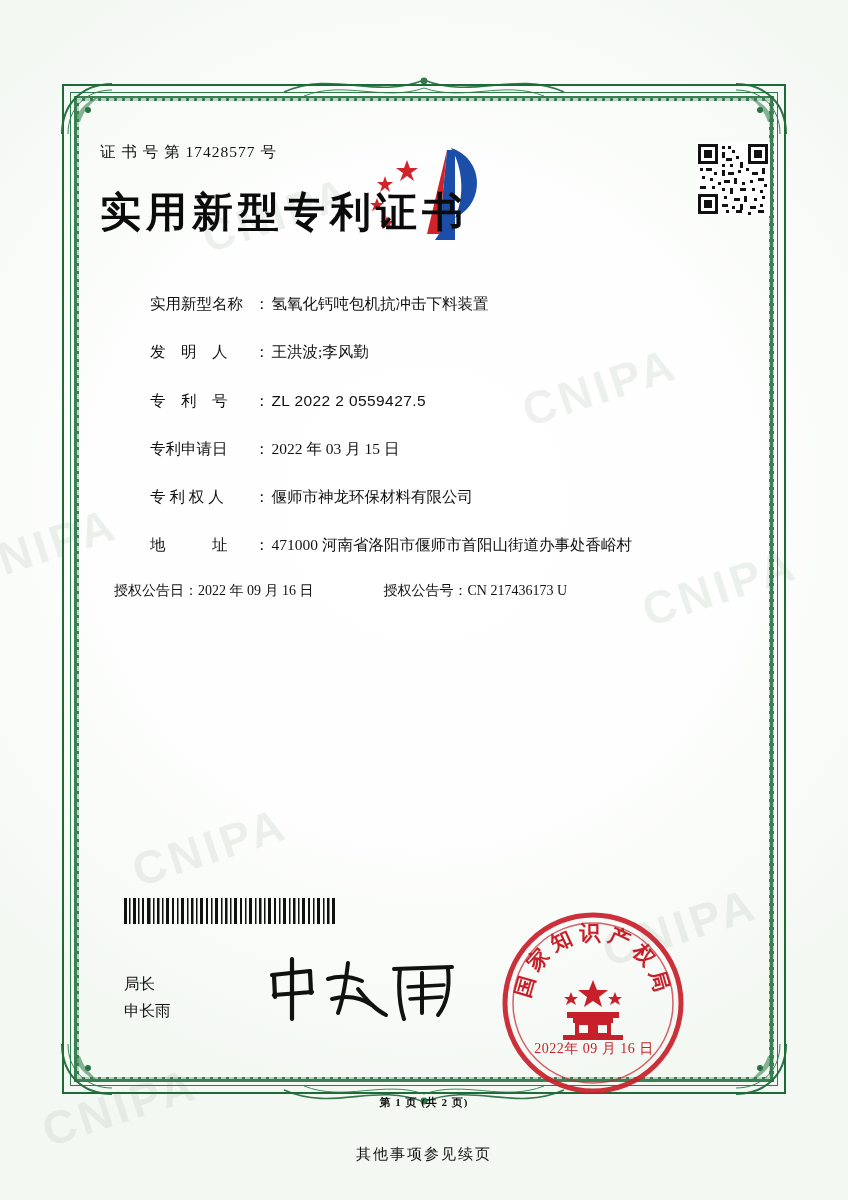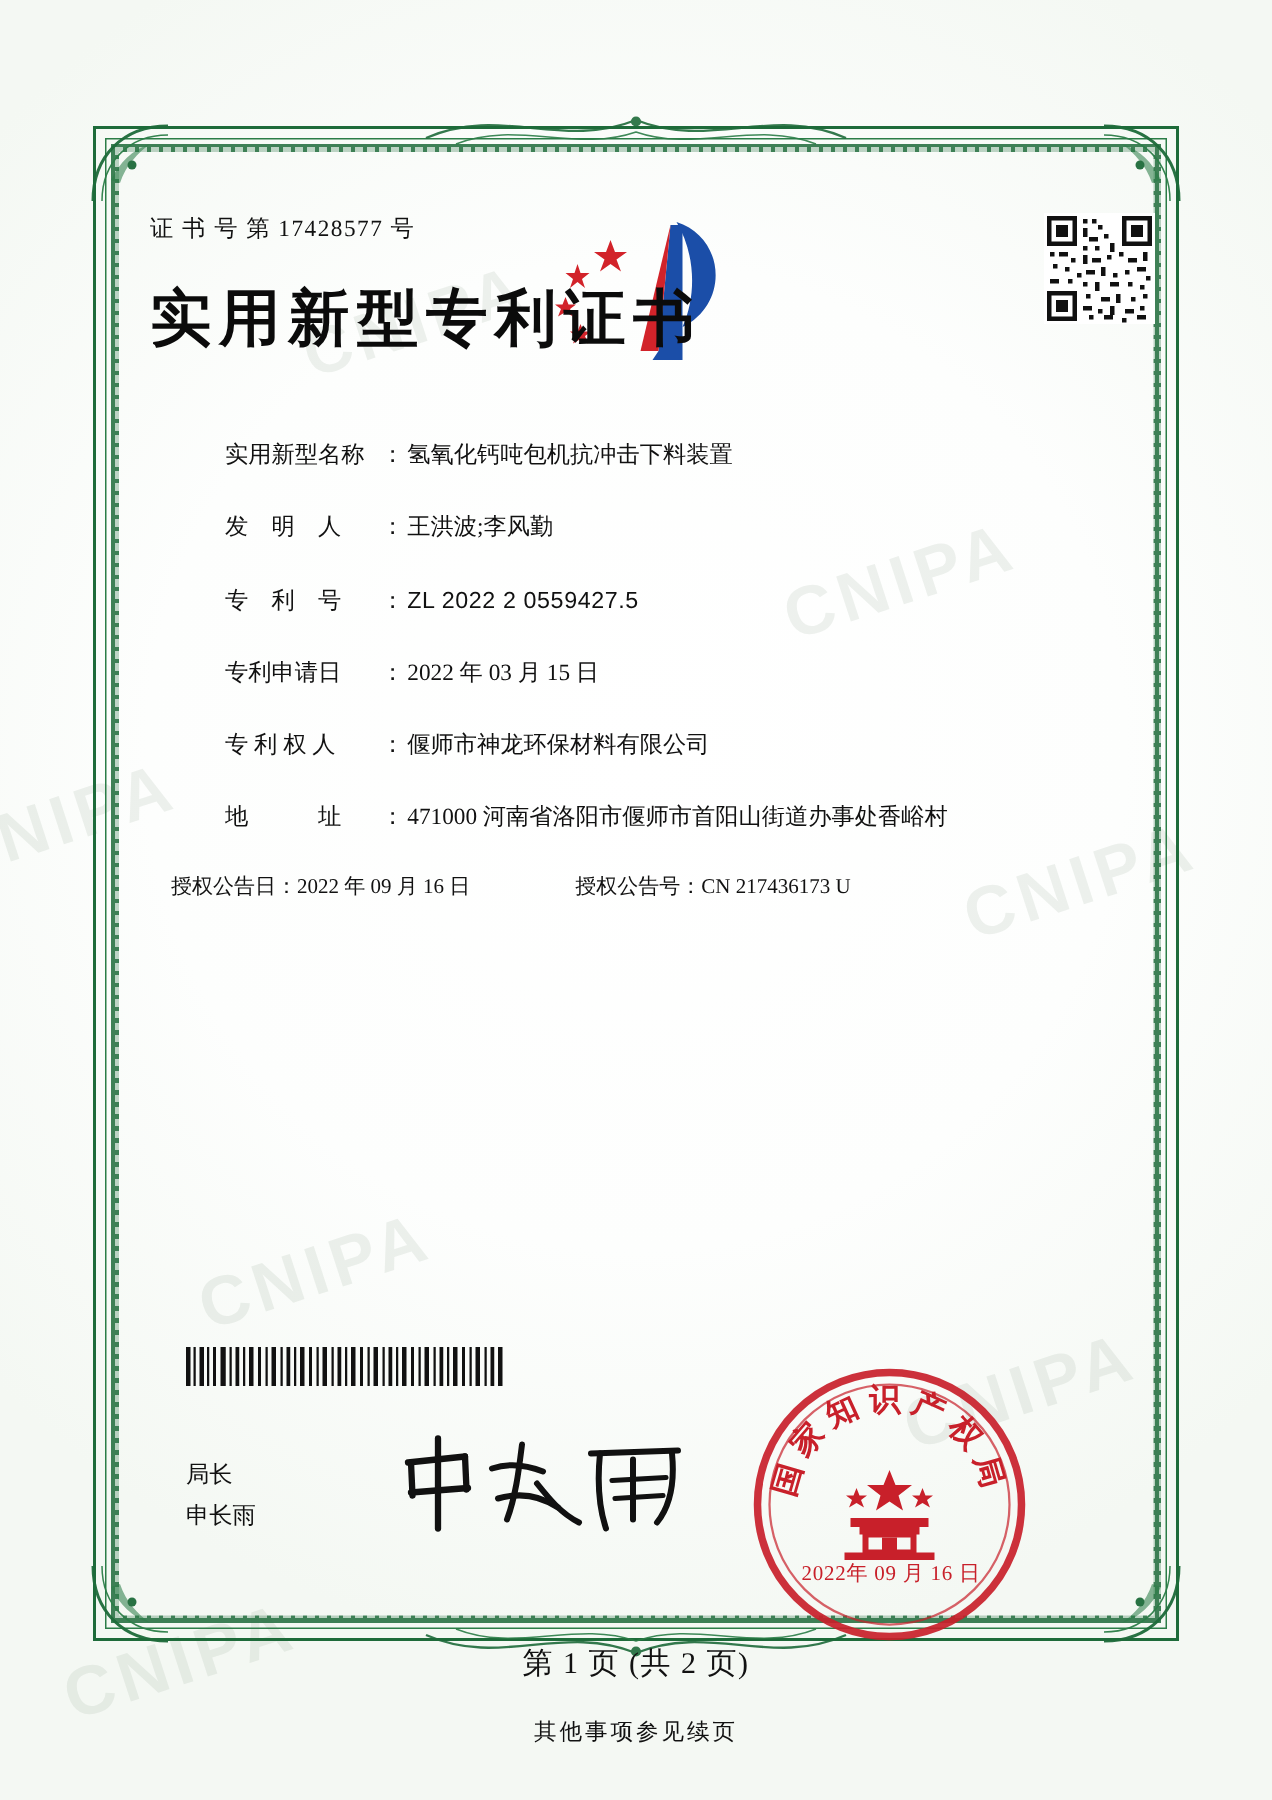--- a/index.html
+++ b/index.html
@@ -234,23 +234,24 @@
     font-size: 14px;
     letter-spacing: 0.5px;
   }
 
   .page-num {
     position: absolute;
     left: 0;
     right: 0;
     top: 1095px;
     text-align: center;
-    font-size: 20px;
+    font-size: 11px;
     color: #111;
     letter-spacing: 1px;
+    font-weight: bold;
   }
   .footer-note {
     position: absolute;
     left: 0;
     right: 0;
     top: 1145px;
     text-align: center;
     font-size: 15px;
     color: #111;
     letter-spacing: 2px;

